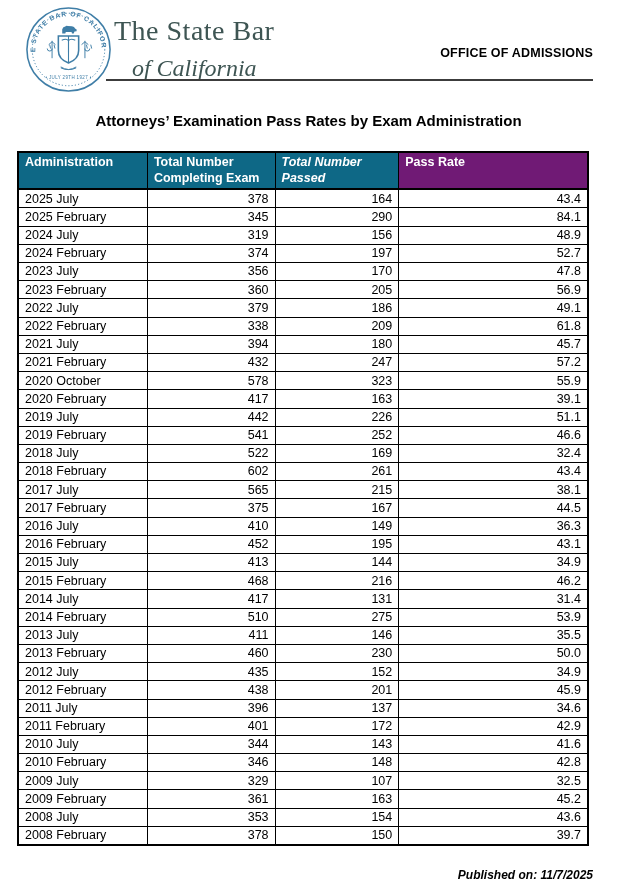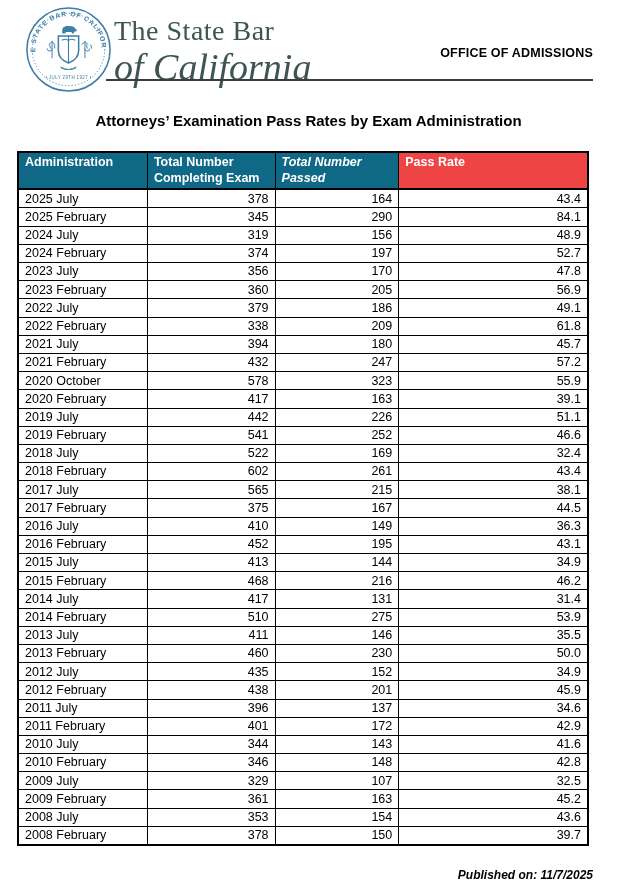--- a/index.html
+++ b/index.html
@@ -23,21 +23,21 @@
     width: 87px; height: 87px;
   }
   .wordmark {
     position: absolute;
     left: 114px; top: 17px;
     color: #3e5553;
     font-family: "Liberation Serif", serif;
     line-height: 1.0;
   }
   .wordmark .wm1 { font-size: 28px; letter-spacing: 0.5px; }
-  .wordmark .wm2 { font-size: 38px; font-style: italic; margin-top: 3px; text-align: center; }
+  .wordmark .wm2 { font-size: 24px; font-style: italic; margin-top: 11px; text-align: center; }
   .office-label {
     position: absolute;
     right: 24px; top: 46px;
     font-size: 12.5px;
     font-weight: bold;
     letter-spacing: 0.2px;
   }
   .header-rule {
     position: absolute;
     left: 106px; top: 79px;
@@ -142,21 +142,21 @@
       <col style="width:22.7%">
       <col style="width:22.4%">
       <col style="width:21.7%">
       <col style="width:33.2%">
     </colgroup>
     <thead>
       <tr>
         <th style="background: rgb(14, 104, 134);">Administration</th>
         <th style="background: rgb(14, 104, 134); margin-top: 12px;">Total Number Completing Exam</th>
         <th style="background: rgb(14, 104, 134); font-style: italic;">Total Number Passed</th>
-        <th style="background: #ef4444; margin-top: 30px;">Pass Rate</th>
+        <th style="background: #701a75; margin-top: 30px;">Pass Rate</th>
       </tr>
     </thead>
     <tbody>
         <tr>
           <td class="cell-left">2025 July</td>
           <td class="cell-right">378</td>
           <td class="cell-right">164</td>
           <td class="cell-right">43.4</td>
         </tr>
         <tr>

